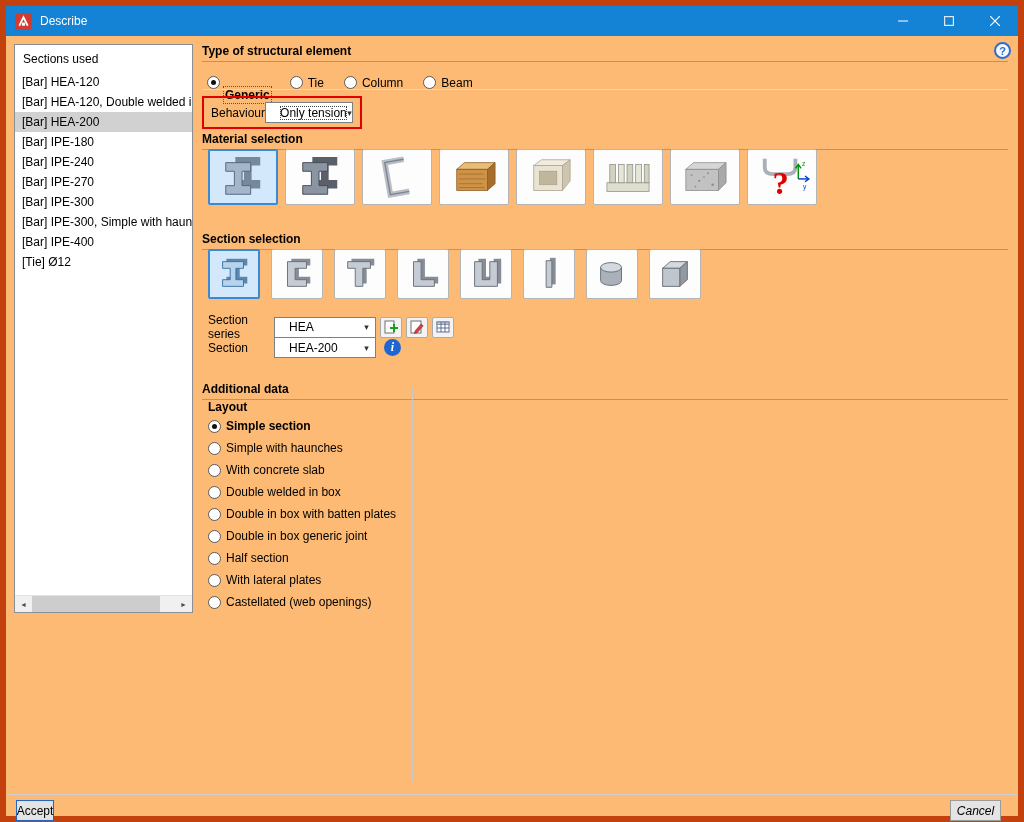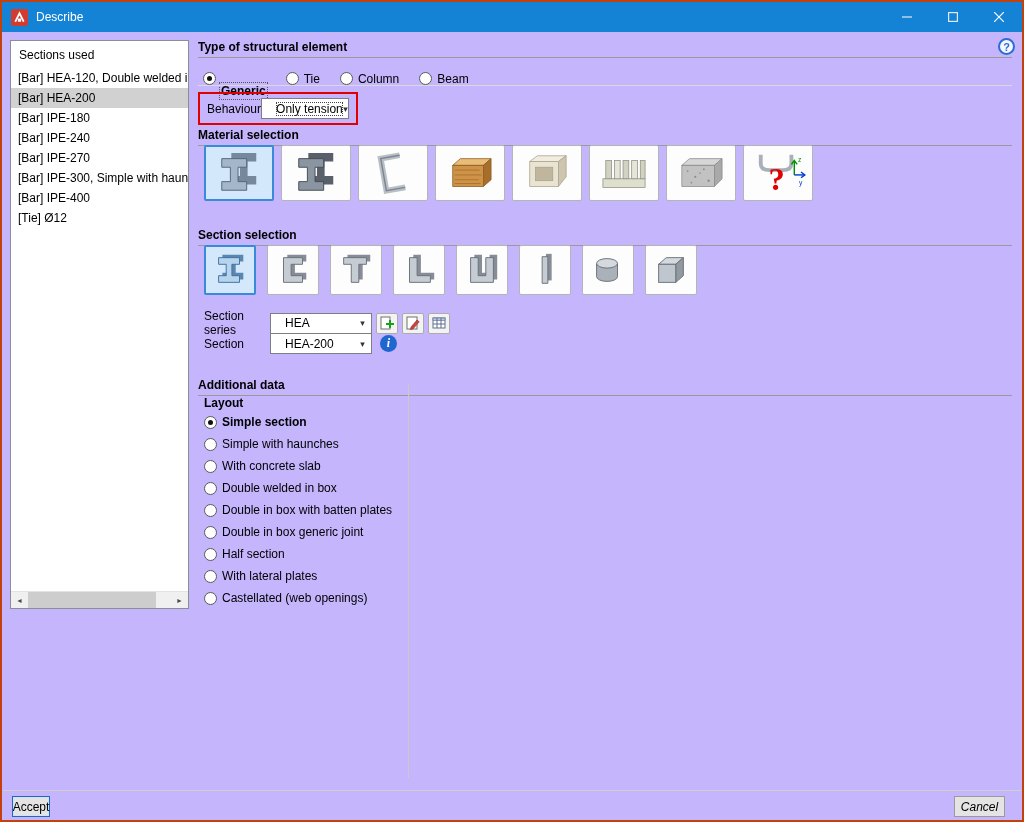--- a/index.html
+++ b/index.html
@@ -2,21 +2,21 @@
 <html><head>
 <meta charset="utf-8">
 <style>
   * { margin:0; padding:0; box-sizing:border-box; }
   html,body { width:1024px; height:822px; }
   body {
     position:relative; overflow:hidden;
     font-family:"Liberation Sans", sans-serif; font-size:12px; color:#000;
     background:#f0f0f0;
   }
-  .window { position:absolute; inset:0; border:2px solid #c2410c; background:#c4b5fd; }
+  .window { position:absolute; inset:0; border:6px solid #c2410c; background:#fdba74; }
 
   
   .titlebar { position:absolute; left:0; top:0; right:0; height:30px; background:#1583d5;
     display:flex; align-items:center; color:#fff; }
   .app-icon { width:17px; height:17px; margin:0 8px 0 9px; flex:0 0 17px; }
   .title-text { font-size:12px; }
   .win-controls { margin-left:auto; display:flex; height:100%; }
   .win-btn { width:46px; height:100%; display:flex; align-items:center; justify-content:center; }
 
   
@@ -126,25 +126,27 @@
         </svg>
       </div>
     </div>
   </div>
 
   <div class="help-icon">?</div>
 
   <div class="sidebar">
     <div class="side-header">Sections used</div>
     <div>
+      <div class="side-item" data-selected="false"><span>[Bar] HEA-120</span></div>
       <div class="side-item" data-selected="false"><span>[Bar] HEA-120, Double welded in box</span></div>
       <div class="side-item" data-selected="true"><span>[Bar] HEA-200</span></div>
       <div class="side-item" data-selected="false"><span>[Bar] IPE-180</span></div>
       <div class="side-item" data-selected="false"><span>[Bar] IPE-240</span></div>
       <div class="side-item" data-selected="false"><span>[Bar] IPE-270</span></div>
+      <div class="side-item" data-selected="false"><span>[Bar] IPE-300</span></div>
       <div class="side-item" data-selected="false"><span>[Bar] IPE-300, Simple with haunches</span></div>
       <div class="side-item" data-selected="false"><span>[Bar] IPE-400</span></div>
       <div class="side-item" data-selected="false"><span>[Tie] Ø12</span></div>
     </div>
     <div class="hscroll">
       <div class="hs-arrow hs-left">◄</div>
       <div class="hs-thumb"></div>
       <div class="hs-arrow hs-right">►</div>
     </div>
   </div>

